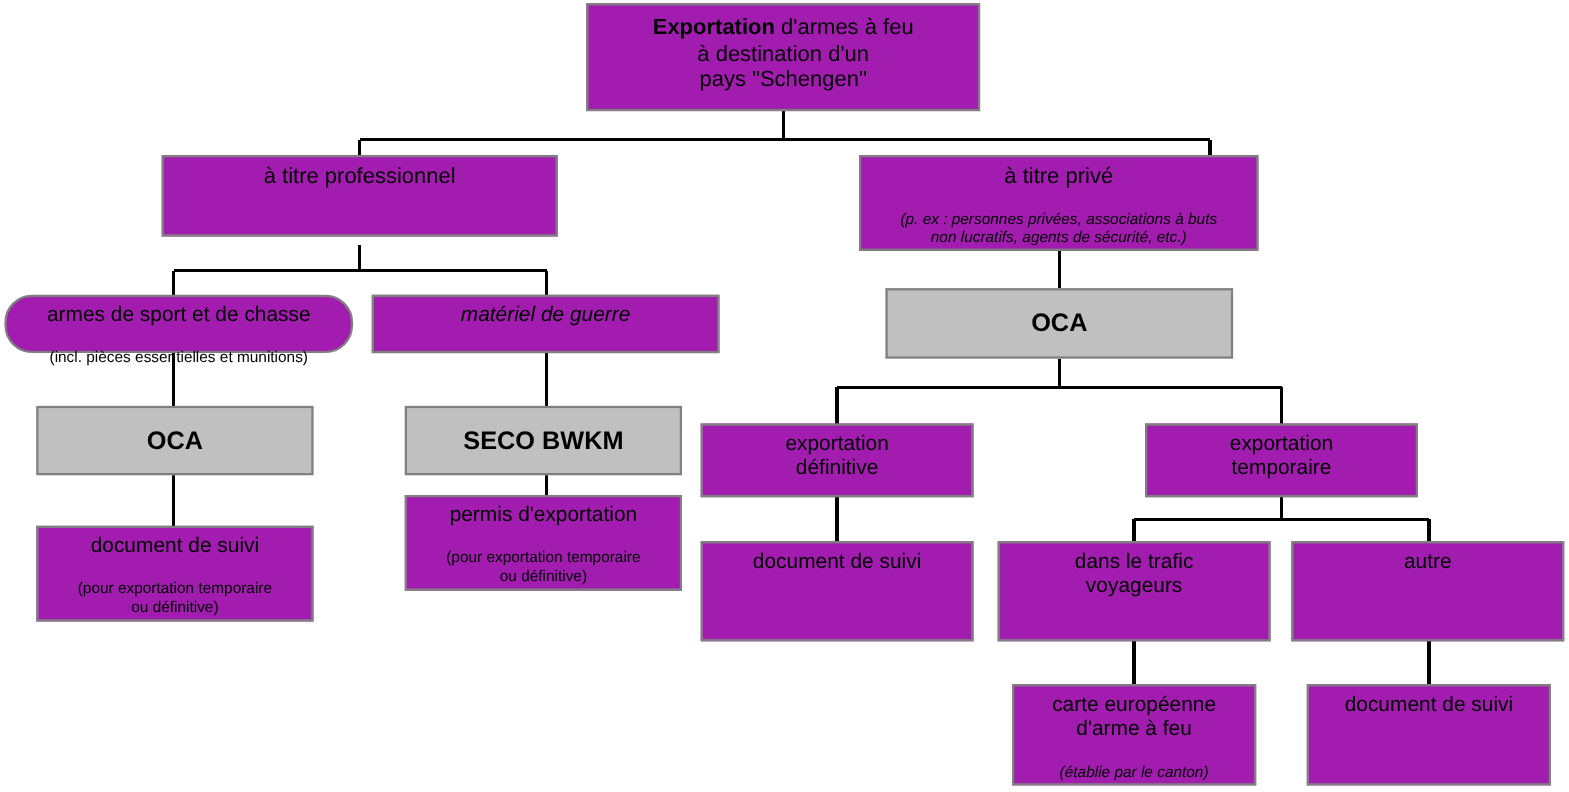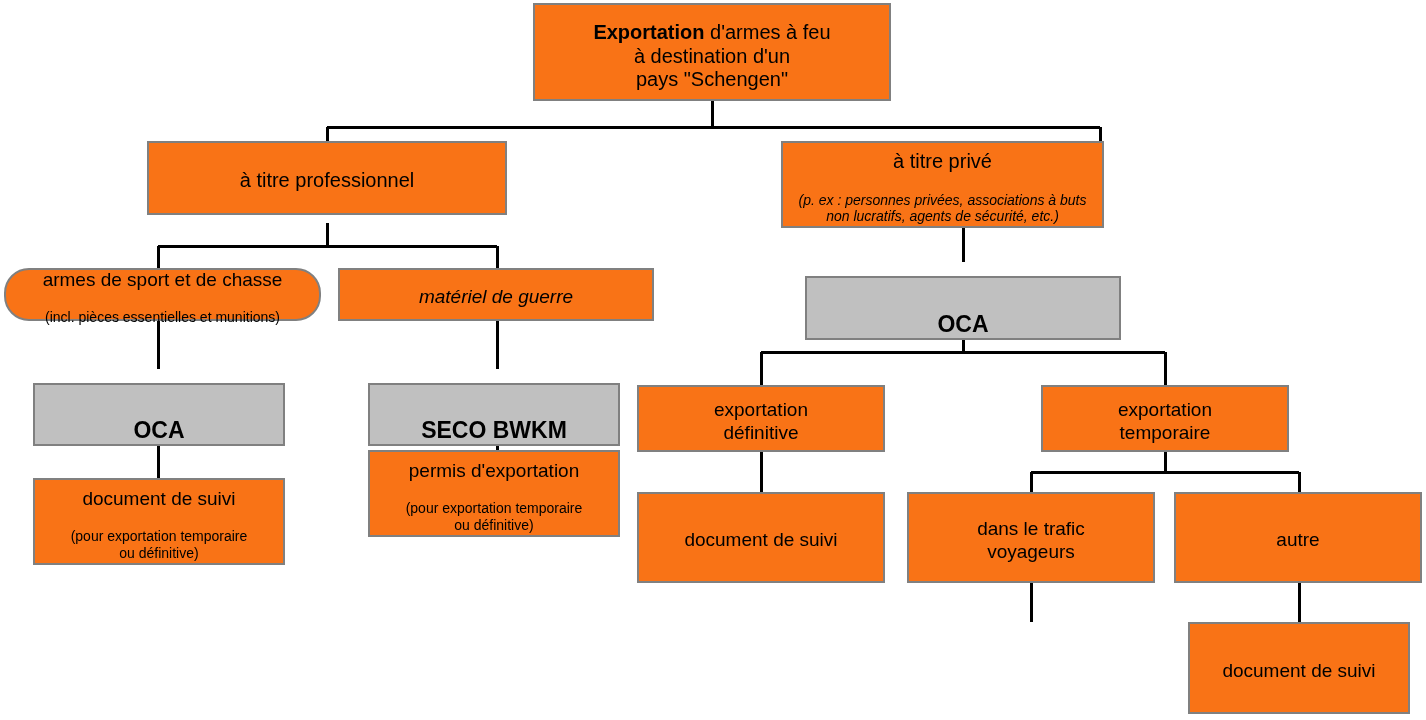--- a/index.html
+++ b/index.html
@@ -21,25 +21,25 @@
     left: 0;
     top: 0;
     width: 1426px;
     height: 720px;
     pointer-events: none;
   }
   .node {
     position: absolute;
     box-sizing: border-box;
     border: 2px solid #808080;
-    background: #f97316;
+    background: #a21caf;
     display: flex;
     flex-direction: column;
     align-items: center;
-    justify-content: center;
+    justify-content: flex-start;
     padding-top: 6px;
     text-align: center;
     color: #000000;
     line-height: 1.18;
   }
   .node.filled {
     background: #c0c0c0;
   }
   .node .title {
     font-size: 19px;
@@ -68,23 +68,22 @@
     font-weight: bold;
   }
   .node.mid .title {
     font-size: 20px;
   }
   .node.agency .title {
     font-weight: bold;
     font-size: 23px;
   }
   .node.agency {
-    justify-content: flex-end;
+    justify-content: center;
     padding-top: 0;
-    margin-top: 14px;
   }
 </style>
 </head>
 <body>
 
 <div id="canvas">
 
   <svg id="connectors" viewBox="0 0 1426 720" xmlns="http://www.w3.org/2000/svg">
     <g stroke="#000000" stroke-width="3" fill="none" shape-rendering="crispEdges">
 
@@ -129,21 +128,21 @@
   <div class="node root" style="left:533px; top:3px; width:358px; height:98px;">
     <div class="title"><b>Exportation</b><span> d'armes à feu</span></div>
     <div class="title">à destination d'un</div>
     <div class="title bold" style="font-size:20px;">pays "Schengen"</div>
   </div>
 
   <div class="node mid" style="left:147px; top:141px; width:360px; height:74px;">
     <div class="title">à titre professionnel</div>
   </div>
 
-  <div class="node mid" style="left:781px; top:141px; width:323px; height:87px;">
+  <div class="node mid" style="left:781px; top:141px; width:363px; height:87px;">
     <div class="title">à titre privé</div>
     <div class="sub italic">(p. ex : personnes privées, associations à buts
 non lucratifs, agents de sécurité, etc.)</div>
   </div>
 
   <div class="node" style="left:4px; top:268px; width:317px; height:53px;border-radius:25px;">
     <div class="title">armes de sport et de chasse</div>
     <div class="sub">(incl. pièces essentielles et munitions)</div>
   </div>
 
@@ -191,18 +190,23 @@
 
   <div class="node" style="left:907px; top:492px; width:248px; height:91px;">
     <div class="title">dans le trafic
 voyageurs</div>
   </div>
 
   <div class="node" style="left:1174px; top:492px; width:248px; height:91px;">
     <div class="title">autre</div>
   </div>
 
+  <div class="node" style="left:920px; top:622px; width:222px; height:92px;">
+    <div class="title">carte européenne
+d'arme à feu</div>
+    <div class="sub italic">(établie par le canton)</div>
+  </div>
 
   <div class="node" style="left:1188px; top:622px; width:222px; height:92px;">
     <div class="title">document de suivi</div>
   </div>
 
 </div>
 
 </body></html>

